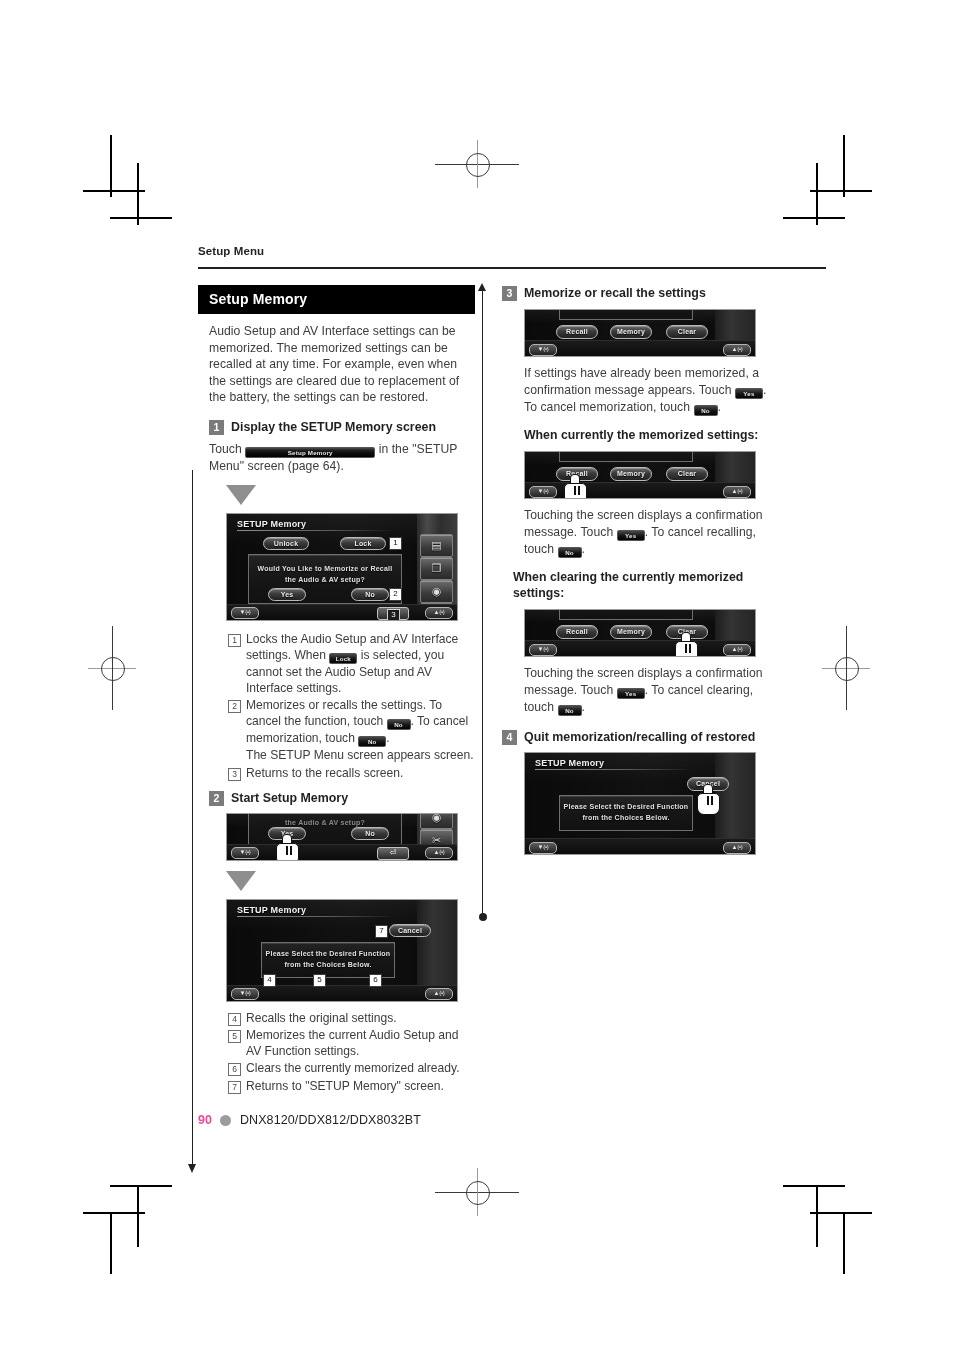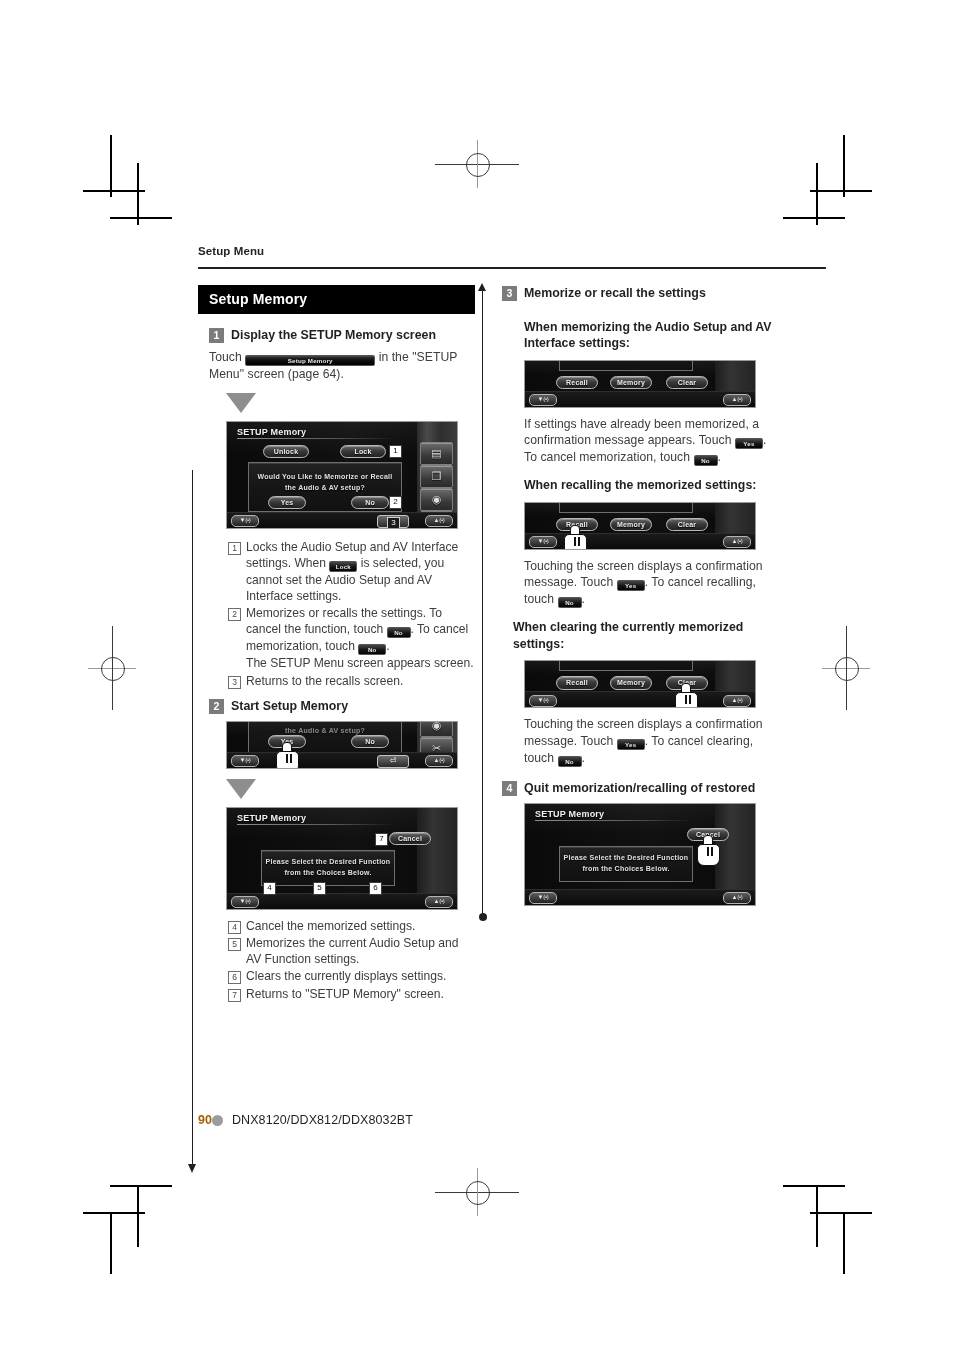--- a/index.html
+++ b/index.html
@@ -135,21 +135,21 @@
   .hand{position:absolute;width:26px;height:30px;z-index:8;}
   .hand .palm{position:absolute;left:2px;top:9px;width:21px;height:20px;background:#fff;
         border:1.6px solid #111;border-radius:5px 5px 7px 7px;}
   .hand .fing{position:absolute;left:8px;top:0px;width:8px;height:15px;background:#fff;
         border:1.6px solid #111;border-radius:4px 4px 0 0;}
   .hand .k1{position:absolute;left:12px;top:12px;width:2px;height:9px;background:#111;}
   .hand .k2{position:absolute;left:16px;top:12px;width:2px;height:9px;background:#111;}
 
   
   .footer{position:absolute;left:198px;top:1113px;display:flex;align-items:center;}
-  .footer .pg{font-size:12.5px;font-weight:bold;color:#a16207;margin-right:0;}
+  .footer .pg{font-size:12.5px;font-weight:bold;color:#ec4899;margin-right:8px;}
   .footer .bullet{width:11px;height:11px;border-radius:50%;background:#9c9c9c;margin-right:9px;}
   .footer .models{font-size:12.5px;color:#231f20;letter-spacing:.1px;}
 </style>
 </head>
 <body>
 
 <div class="page">
 
   <div>
     <div class="mark" style="left:110px;top:135px;width:1.6px;height:62px;"></div>
@@ -205,20 +205,21 @@
     <div class="cols">
 
       <div class="col left">
 
         <div class="vrule" style="left:-6px;top:185px;height:695px;">
           <div class="arrowdown"></div>
         </div>
 
         <div class="secbar">Setup Memory</div>
 
+        <p class="body">Audio Setup and AV Interface settings can be memorized. The memorized settings can be recalled at any time. For example, even when the settings are cleared due to replacement of the battery, the settings can be restored.</p>
 
         <div class="step">
           <div class="num">1</div>
           <div class="txt">Display the SETUP Memory screen</div>
         </div>
 
         <p class="body indent" style="margin-top:6px;">
           <span>Touch</span>
           <span class="chip w-setupmem">Setup Memory</span>
           <span>in the "SETUP Menu" screen (page 64).</span>
@@ -353,29 +354,29 @@
           </div>
           <div class="strip">
             <div class="pill l">▼(•)</div>
             <div class="pill r">▲(•)</div>
           </div>
         </div>
 
         <div style="margin-top:8px;">
           <div class="callitem">
             <div class="cnum">4</div>
-            <div class="ctxt">Cancel the memorized settings.</div>
+            <div class="ctxt">Recalls the original settings.</div>
           </div>
           <div class="callitem">
             <div class="cnum">5</div>
             <div class="ctxt">Memorizes the current Audio Setup and AV Function settings.</div>
           </div>
           <div class="callitem">
             <div class="cnum">6</div>
-            <div class="ctxt">Clears the currently displays settings.</div>
+            <div class="ctxt">Clears the currently memorized already.</div>
           </div>
           <div class="callitem">
             <div class="cnum">7</div>
             <div class="ctxt">Returns to "SETUP Memory" screen.</div>
           </div>
         </div>
 
       </div>
 
       <div class="col right">
@@ -383,21 +384,20 @@
         <div class="vrule" style="left:-20px;top:5px;height:627px;">
           <div class="arrowup"></div>
           <div class="dot"></div>
         </div>
 
         <div class="step" style="margin-top:0;margin-left:0;">
           <div class="num">3</div>
           <div class="txt">Memorize or recall the settings</div>
         </div>
 
-        <div class="subhead" style="margin-left:22px;margin-top:18px;">When memorizing the Audio Setup and AV Interface settings:</div>
 
         <div class="dev" style="height:48px;margin-left:22px;margin-top:8px;">
           <div class="panel"></div>
           <div class="rightbar blank"></div>
           <div class="inner">
             <div class="dialog" style="position:absolute;left:34px;top:-14px;width:132px;height:22px;"></div>
             <div class="btn w40" style="position:absolute;left:31px;top:15px;">Recall</div>
             <div class="btn w40" style="position:absolute;left:85px;top:15px;">Memory</div>
             <div class="btn w40" style="position:absolute;left:141px;top:15px;">Clear</div>
           </div>
@@ -406,21 +406,21 @@
             <div class="pill r">▲(•)</div>
           </div>
         </div>
 
         <p class="body" style="margin-left:22px;margin-top:8px;">
           <span>If settings have already been memorized, a confirmation message appears. Touch</span>
           <span class="chip w-sm">Yes</span><span>. To cancel memorization, touch</span>
           <span class="chip w-xs">No</span><span>.</span>
         </p>
 
-        <div class="subhead" style="margin-left:22px;margin-top:11px;">When recalling the memorized settings:</div>
+        <div class="subhead" style="margin-left:22px;margin-top:11px;">When currently the memorized settings:</div>
 
         <div class="dev" style="height:48px;margin-left:22px;margin-top:8px;">
           <div class="panel"></div>
           <div class="rightbar blank"></div>
           <div class="inner">
             <div class="dialog" style="position:absolute;left:34px;top:-14px;width:132px;height:22px;"></div>
             <div class="btn w40" style="position:absolute;left:31px;top:15px;">Recall</div>
             <div class="btn w40" style="position:absolute;left:85px;top:15px;">Memory</div>
             <div class="btn w40" style="position:absolute;left:141px;top:15px;">Clear</div>
           </div>

